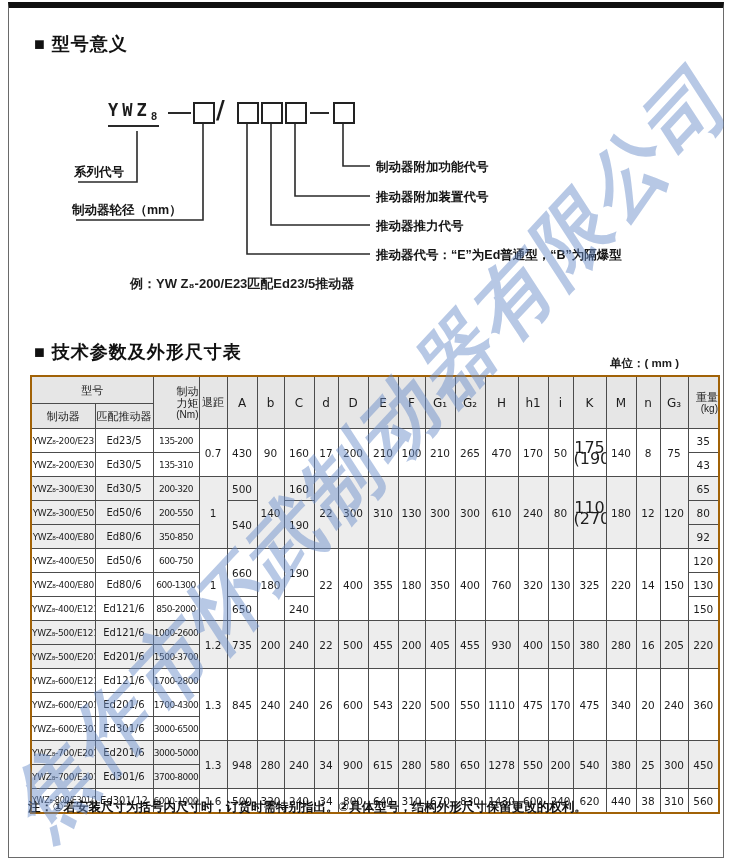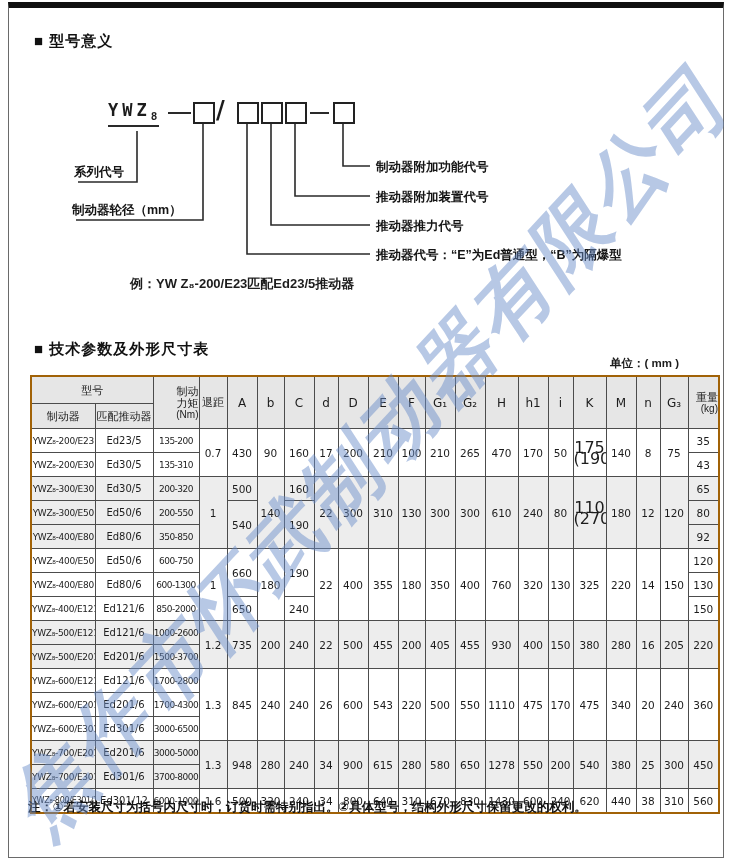--- a/index.html
+++ b/index.html
@@ -7,21 +7,21 @@
     width:731px;height:864px;position:relative;overflow:hidden;
     background:#ffffff;
     font-family:"Liberation Sans","DejaVu Sans",sans-serif;
     color:#1c1c1c;
   }
   .frame{
     position:absolute;left:8px;top:2px;right:7px;bottom:6px;
     border:1px solid #6a6a6a;border-top:6px solid #101010;
   }
   .sec-title{
-    position:absolute;font-size:15px;font-weight:bold;color:#111;
+    position:absolute;font-size:18px;font-weight:bold;color:#111;
     letter-spacing:1px;white-space:nowrap;
   }
   #sec1{left:34px;top:32px;}
   #sec2{left:34px;top:340px;}
   #unit{position:absolute;right:52px;top:356px;font-size:11.5px;font-weight:bold;white-space:nowrap;}
 
   
   .diagram{position:absolute;left:60px;top:98px;width:650px;height:196px;}
   .diagram svg{position:absolute;left:0;top:0;}
   .m-series{

